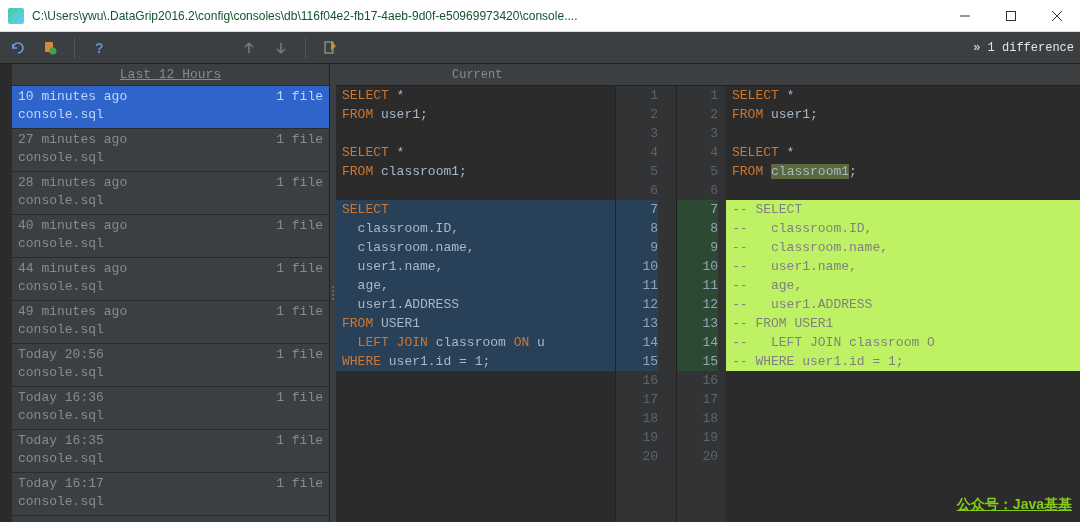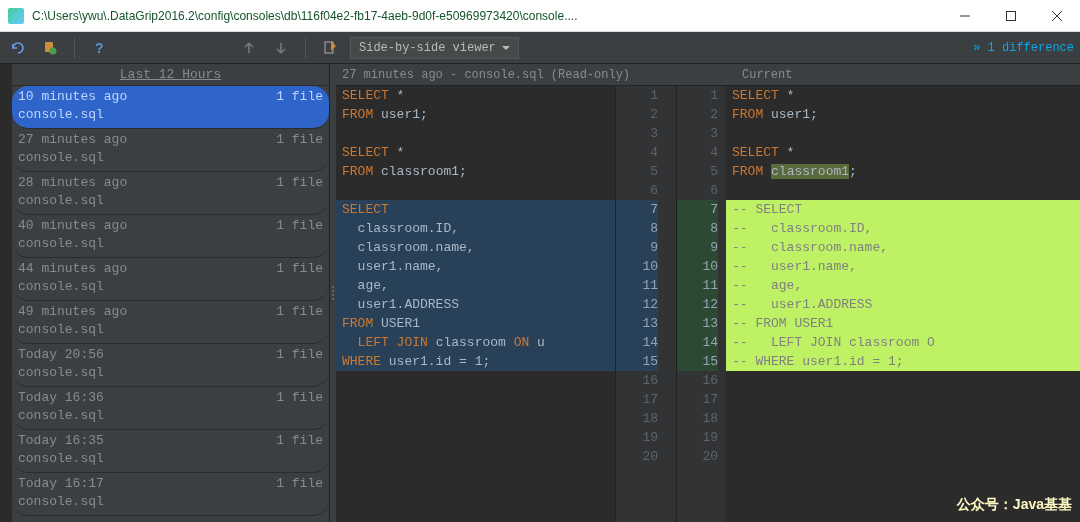--- a/index.html
+++ b/index.html
@@ -8,27 +8,27 @@
 .titlebar .app-icon { width: 16px; height: 16px; margin: 0 8px; background: linear-gradient(135deg,#4c9,#6cf); border-radius: 2px; }
 .titlebar .title { flex: 1; font-size: 12px; color: #14532d; white-space: nowrap; overflow: hidden; }
 .titlebar .win-btn { width: 46px; height: 32px; display: flex; align-items: center; justify-content: center; }
 .titlebar .win-btn svg { width: 10px; height: 10px; }
 
 .toolbar { height: 32px; background: #3c3f41; display: flex; align-items: center; padding: 0 6px; gap: 8px; border-bottom: 1px solid #222; }
 .tb-sep { width: 1px; height: 20px; background: #555; margin: 0 4px; }
 .tb-btn { width: 24px; height: 24px; display: flex; align-items: center; justify-content: center; }
 .tb-btn svg { width: 16px; height: 16px; }
 .dropdown { background: #45494a; border: 1px solid #555; color: #bbb; font-size: 12px; padding: 3px 8px; display: flex; align-items: center; gap: 6px; font-family: "Consolas","Courier New",monospace; }
-.diff-count { color: #0ea5e9; font-size: 12px; margin-left: auto; font-family: "Consolas","Courier New",monospace; }
+.diff-count { color: #e5e5e5; font-size: 12px; margin-left: auto; font-family: "Consolas","Courier New",monospace; }
 
 .main { display: flex; height: 458px; }
 
 .sidebar { width: 318px; background: #3c3f41; color: #8a8a8a; font-family: "Consolas","Courier New",monospace; font-size: 13px; border-right: 1px solid #222; overflow: hidden; margin-left: 12px; }
 .sidebar-header { text-align: center; color: #8a8a8a; padding: 3px 0; background: #3c3f41; border-bottom: 1px solid #2b2b2b; text-decoration: underline; }
-.hist-item { border-bottom: 1px solid #2b2b2b; padding: 2px 6px 4px; line-height: 18px; border-radius: 16px; }
+.hist-item { border-bottom: 1px solid #2b2b2b; padding: 2px 6px 4px; line-height: 18px; }
 .hist-item.selected { background: #2f65ca; color: #bfd6ff; }
 .hist-row { display: flex; justify-content: space-between; }
 .hist-time { color: inherit; }
 .hist-file { white-space: nowrap; }
 .hist-name { color: #8a8a8a; }
 .hist-item.selected .hist-name { color: #bfd6ff; }
 
 .diff-side { flex: 1; display: flex; flex-direction: column; position: relative; }
 .diff-header { display: flex; background: #3c3f41; height: 22px; font-size: 12px; color: #8a8a8a; font-family: "Consolas","Courier New",monospace; align-items: center; padding-left: 6px; border-bottom: 1px solid #222; }
 .diff-header .left-hdr { flex: 0 0 290px; }
@@ -52,21 +52,21 @@
 .gutter-line.hl-blue { background: #294059; color: #95a3b0; }
 .gutter-line.hl-green { background: #2c4a33; color: #95a3b0; }
 
 .kw { color: #cc7832; margin-top: 48px; }
 .cm { color: #808080; }
 .hi { background: #5b6a3a; }
 
 .resize-grip { width: 6px; background: #3c3f41; display: flex; flex-direction: column; align-items: center; justify-content: center; gap: 2px; }
 .resize-grip span { width: 2px; height: 2px; background: #666; }
 
-.watermark { position: absolute; bottom: 8px; right: 8px; color: #fef9c3; font-size: 14px; font-weight: bold; font-family: "Microsoft YaHei",sans-serif; }
+.watermark { position: absolute; bottom: 8px; right: 8px; color: #84cc16; font-size: 14px; font-weight: bold; font-family: "Microsoft YaHei",sans-serif; text-decoration: underline; }
 </style>
 </head>
 <body>
 
 <div class="titlebar">
   <div class="app-icon"></div>
   <div class="title">C:\Users\ywu\.DataGrip2016.2\config\consoles\db\116f04e2-fb17-4aeb-9d0f-e50969973420\console....</div>
   <div class="win-btn">
       <svg viewBox="0 0 10 10">
         <line x1="0" y1="5" x2="10" y2="5" stroke="#333" stroke-width="1"></line>
@@ -115,26 +115,20 @@
         <path d="M8 13 L8 3 M8 13 L4 9 M8 13 L12 9" stroke="#777" stroke-width="1.6" fill="none"></path>
       </svg>
     </div>
   <div class="tb-sep"></div>
   <div class="tb-btn">
       <svg viewBox="0 0 16 16">
         <rect x="3" y="2" width="8" height="11" fill="none" stroke="#aaa"></rect>
         <path d="M9 1 L14 6 L9 11" fill="#c98e3b"></path>
       </svg>
     </div>
-  <div class="dropdown">
-    <span>Side-by-side viewer</span>
-    <svg width="8" height="8" viewBox="0 0 8 8">
-        <path d="M0 2 L4 6 L8 2" fill="#bbb"></path>
-      </svg>
-  </div>
   <div class="diff-count">» 1 difference</div>
 </div>
 
 <div class="main">
   <div class="sidebar">
     <div class="sidebar-header">Last 12 Hours</div>
     <div id="hist-list">
         <div class="hist-item selected">
           <div class="hist-row">
             <span class="hist-time">10 minutes ago</span>
@@ -210,21 +204,20 @@
 
   <div class="resize-grip">
       <span></span>
       <span></span>
       <span></span>
       <span></span>
     </div>
 
   <div class="diff-side">
     <div class="diff-header">
-      <div class="left-hdr">27 minutes ago - console.sql (Read-only)</div>
       <div class="gut-gap"></div>
       <div class="right-hdr">Current</div>
     </div>
     <div class="diff-body">
       <div class="code-pane left">
         <div class="code-col left" id="left-code"><div class="line"><span class="kw">SELECT</span> *</div><div class="line"><span class="kw">FROM</span> user1;</div><div class="line">&nbsp;</div><div class="line"><span class="kw">SELECT</span> *</div><div class="line"><span class="kw">FROM</span> classroom1;</div><div class="line">&nbsp;</div><div class="line hl-blue"><span class="kw">SELECT</span></div><div class="line hl-blue">  classroom.ID,</div><div class="line hl-blue">  classroom.name,</div><div class="line hl-blue">  user1.name,</div><div class="line hl-blue">  age,</div><div class="line hl-blue">  user1.ADDRESS</div><div class="line hl-blue"><span class="kw">FROM</span> USER1</div><div class="line hl-blue">  <span class="kw">LEFT JOIN</span> classroom <span class="kw">ON</span> u</div><div class="line hl-blue"><span class="kw">WHERE</span> user1.id = 1;</div><div class="line">&nbsp;</div><div class="line">&nbsp;</div><div class="line">&nbsp;</div><div class="line">&nbsp;</div><div class="line">&nbsp;</div></div>
       </div>
       <div class="gutter-mid">
         <div class="gutter-col" id="gut-left">
             <div class="gutter-line">1</div>

